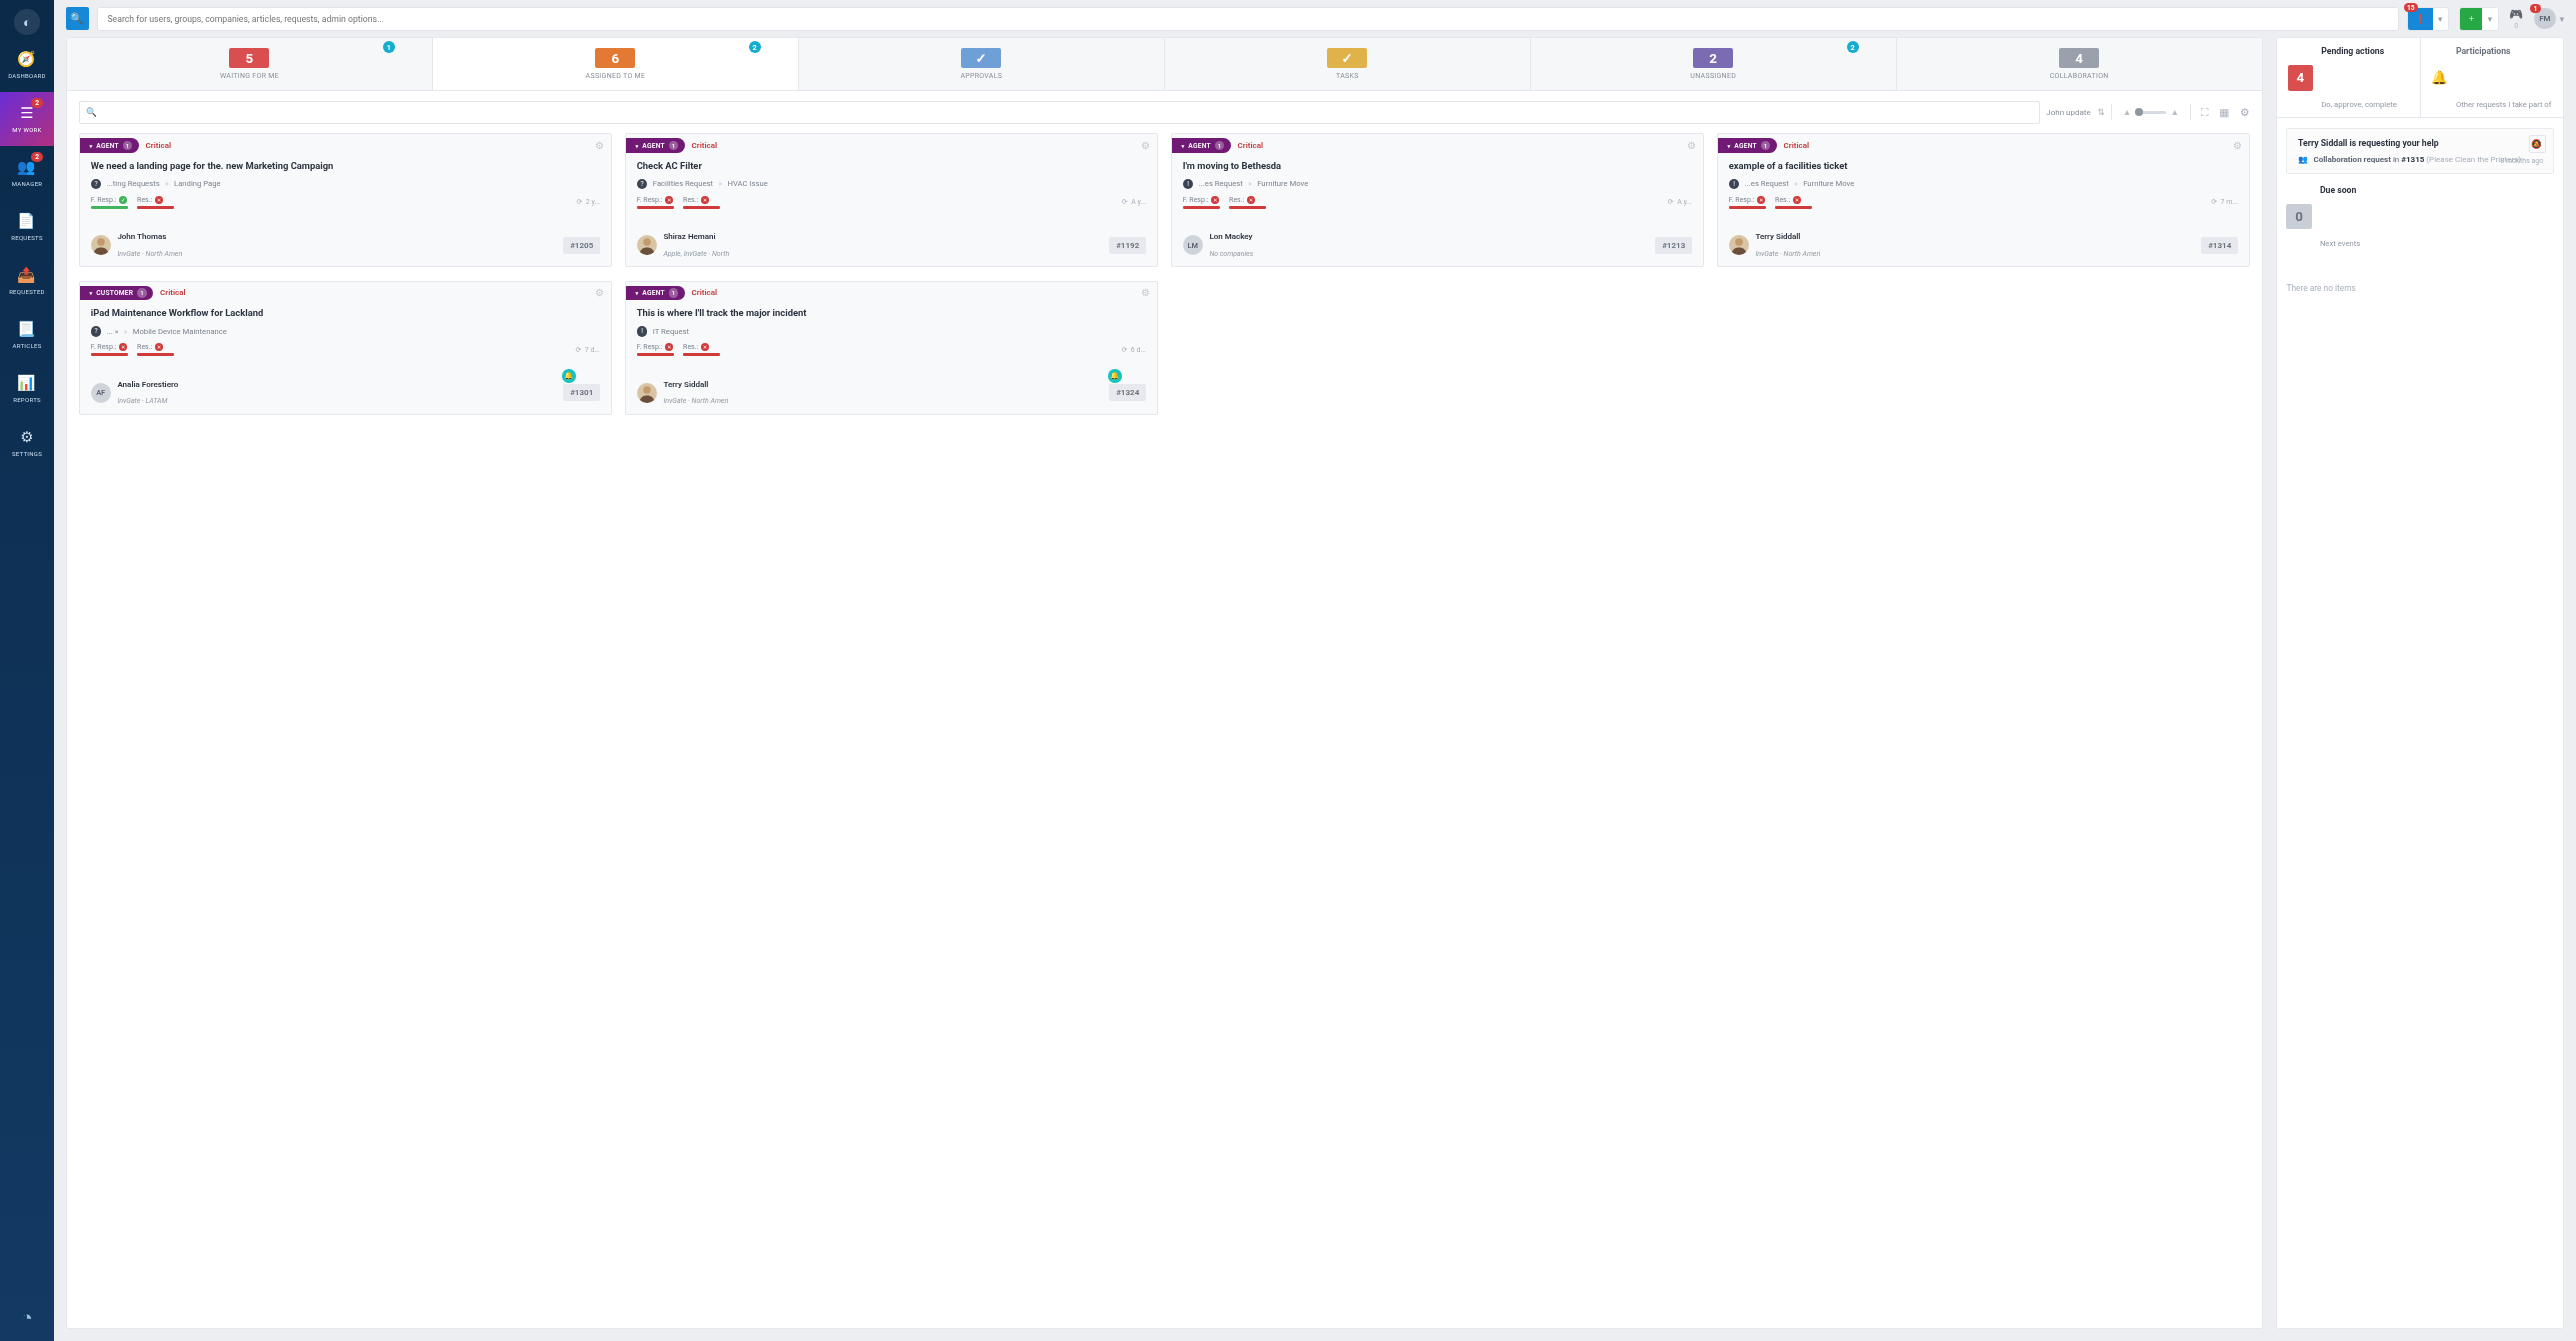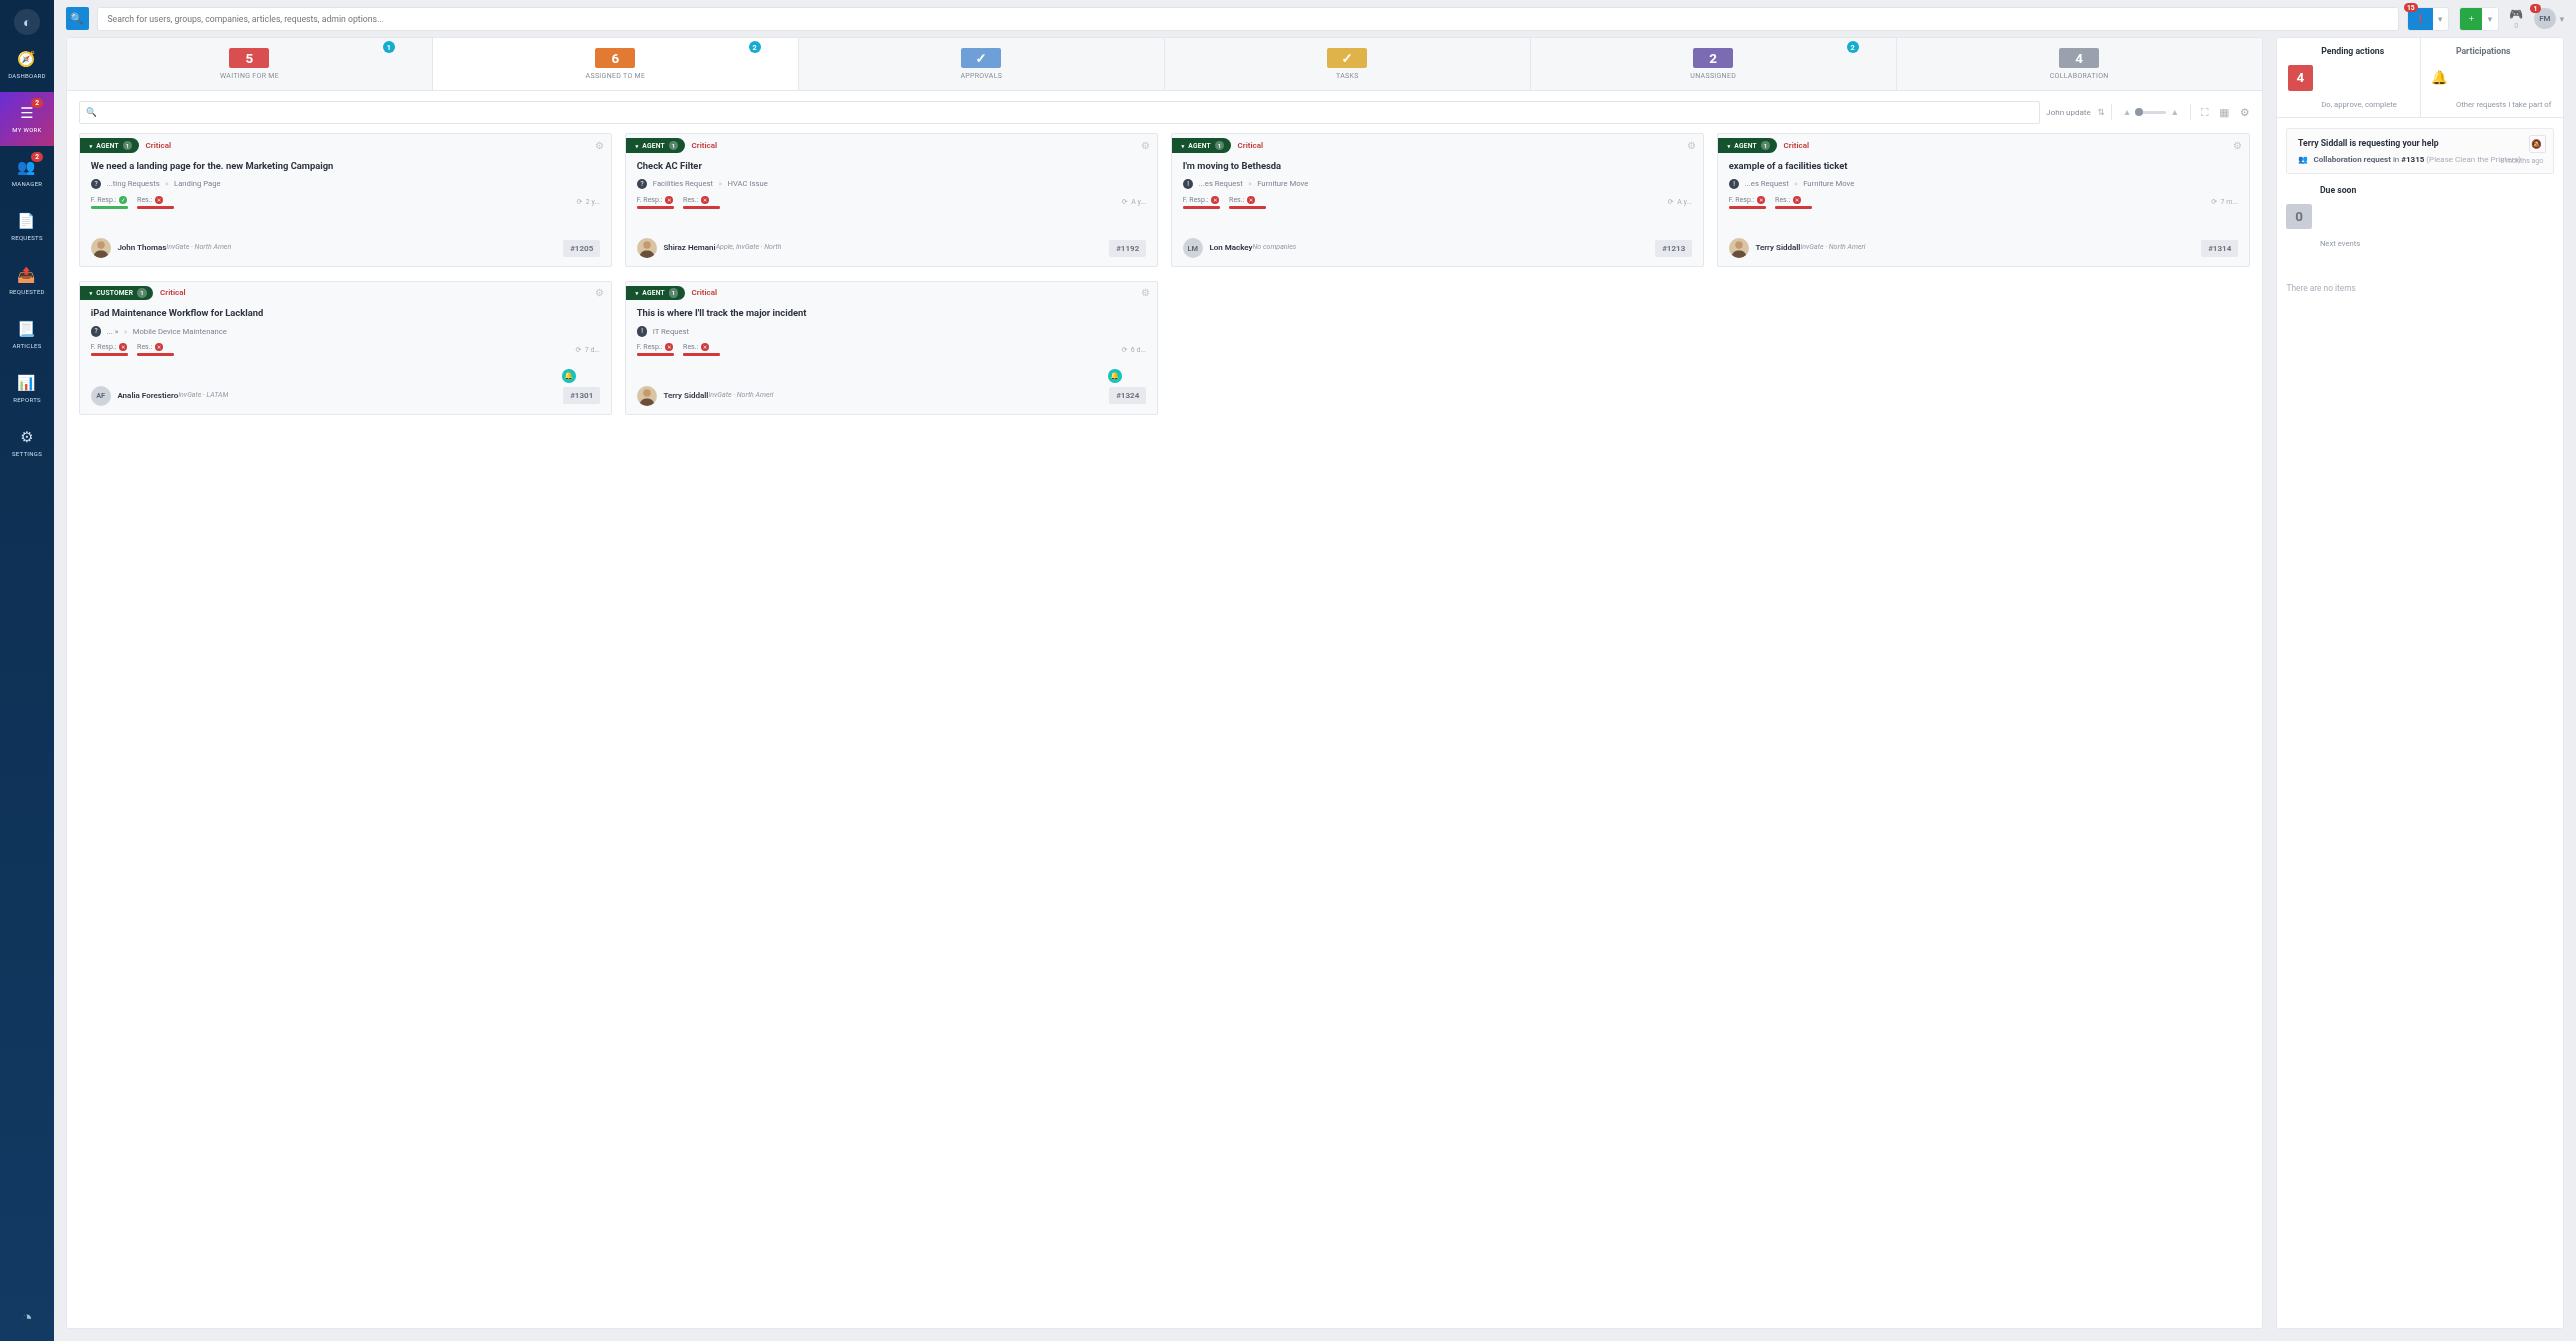--- a/index.html
+++ b/index.html
@@ -61,21 +61,21 @@
   .filter-icons .ic { cursor: pointer; font-size: 10.7px; }
   .filter-icons .divider { width: 0.7px; height: 16px; background: #e4e7ec; }
   .zoom-group { display: flex; align-items: center; gap: 4px; color: #b7bdc7; }
   .zoom-track { width: 31px; height: 2.7px; background: #d7dbe2; border-radius: 1.3px; position: relative; }
   .zoom-track::after { content: ''; position: absolute; left: 0; top: -2.7px; width: 8px; height: 8px; border-radius: 50%; background: #8f97a3; }
 
   
   .cards { flex: 1; overflow: auto; padding: 0 12px 12px; display: grid; grid-template-columns: repeat(4, 1fr); gap: 13.4px; align-content: start; }
   .card { background: #f8f9fa; border: 0.7px solid #e4e7ec; border-radius: 2px; padding: 9.4px 10.7px 8px; position: relative; display: flex; flex-direction: column; gap: 6.7px; min-height: 134px; }
   .card-top { display: flex; align-items: center; gap: 6.7px; margin: -9.4px -10.7px 0 -10.7px; padding: 4px 6.7px 0 0; }
-  .role-badge { background: #14532d; color: #fff; font-size: 6.7px; padding: 2.7px 6.7px 2.7px 9.4px; border-radius: 0 9.4px 9.4px 0; display: flex; align-items: center; gap: 4px; font-weight: 600; letter-spacing: 0.2px; }
+  .role-badge { background: #701a75; color: #fff; font-size: 6.7px; padding: 2.7px 6.7px 2.7px 9.4px; border-radius: 0 9.4px 9.4px 0; display: flex; align-items: center; gap: 4px; font-weight: 600; letter-spacing: 0.2px; }
   .role-badge .cnt { background: rgba(255,255,255,0.3); width: 9.4px; height: 9.4px; border-radius: 50%; display: flex; align-items: center; justify-content: center; font-size: 6px; }
   .crit { color: #c23a3a; font-weight: 600; font-size: 8px; }
   .card-gear { margin-left: auto; color: #c3c8d0; cursor: pointer; font-size: 10px; }
   .card-title { font-weight: 700; font-size: 9.4px; color: #2d3440; line-height: 1.3; }
   .card-path { display: flex; align-items: center; gap: 5.4px; color: #7b838f; font-size: 7.7px; }
   .card-path .type-ic { width: 10.7px; height: 10.7px; border-radius: 50%; background: #3b4452; color: #fff; display: flex; align-items: center; justify-content: center; font-size: 6.7px; flex-shrink: 0; }
   .card-path .sep { color: #c3c8d0; }
   .sla-row { display: flex; align-items: center; gap: 9.4px; font-size: 7px; color: #7b838f; }
   .sla-item { display: flex; flex-direction: column; align-items: flex-start; gap: 2px; }
   .sla-item .lbl { display: flex; align-items: center; gap: 2.7px; }
@@ -83,21 +83,21 @@
   .sla-item .bar.red { background: #d13a3a; }
   .sla-item .bar.green { background: #41b35a; }
   .dot-ic { width: 8px; height: 8px; border-radius: 50%; display: inline-flex; align-items: center; justify-content: center; font-size: 5.4px; color: #fff; }
   .dot-ic.ok { background: #41b35a; }
   .dot-ic.bad { background: #d13a3a; }
   .sla-extra { margin-left: auto; display: flex; align-items: center; gap: 3.4px; color: #a7aeb9; }
   .card-footer { display: flex; align-items: center; gap: 6.7px; margin-top: auto; }
   .user-av { width: 20px; height: 20px; border-radius: 50%; background: #cfd4db; color: #5b6472; display: flex; align-items: center; justify-content: center; font-size: 7.4px; font-weight: 600; overflow: hidden; }
   .user-av.photo { background: #d8c5a5; }
   .user-av.photo svg { width: 100%; height: 100%; }
-  .user-info { display: flex; flex-direction: row; line-height: 1.2; min-width: 0; }
+  .user-info { display: flex; flex-direction: column; line-height: 1.2; min-width: 0; gap: 8px; }
   .user-info .name { font-weight: 600; font-size: 8px; color: #2d3440; }
   .user-info .org { font-size: 7px; font-style: italic; color: #9199a4; white-space: nowrap; overflow: hidden; text-overflow: ellipsis; max-width: 81px; }
   .ticket-id { margin-left: auto; background: #e7e9ee; color: #6b737f; font-weight: 700; font-size: 8px; padding: 4px 6.7px; border-radius: 2px; }
   .bell-badge { position: absolute; bottom: 31px; right: 35px; width: 13.4px; height: 13.4px; border-radius: 50%; background: #17c3c0; color: #fff; display: flex; align-items: center; justify-content: center; font-size: 7.4px; }
 
   
   .rp-top { display: flex; border-bottom: 0.7px solid #e4e7ec; }
   .rp-tab { flex: 1; display: flex; align-items: center; gap: 8px; padding: 8px 10.7px; cursor: pointer; }
   .rp-tab + .rp-tab { border-left: 0.7px solid #e4e7ec; color: #9aa1ad; }
   .rp-count { width: 25.5px; height: 25.5px; background: #d94f4f; color: #fff; border-radius: 2px; display: flex; align-items: center; justify-content: center; font-size: 13.4px; font-weight: bold; }

